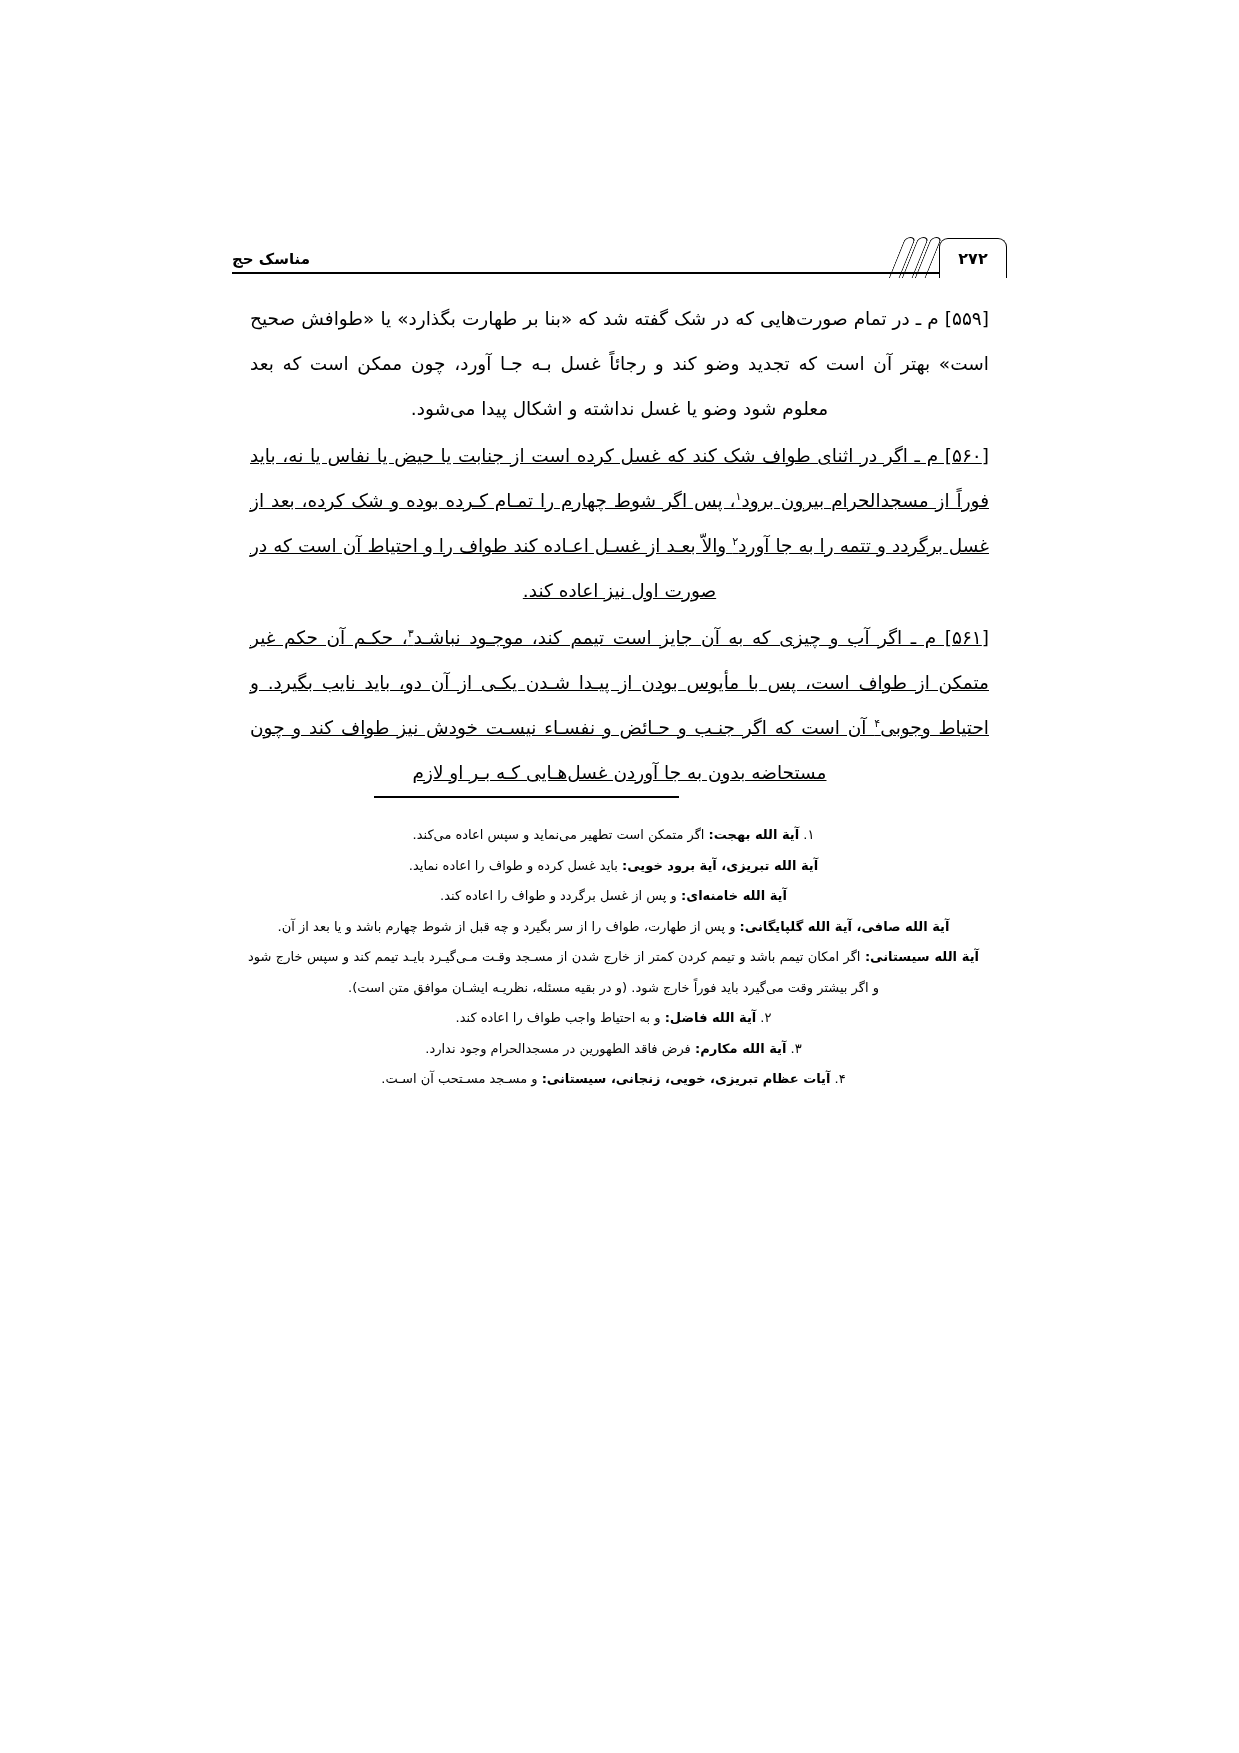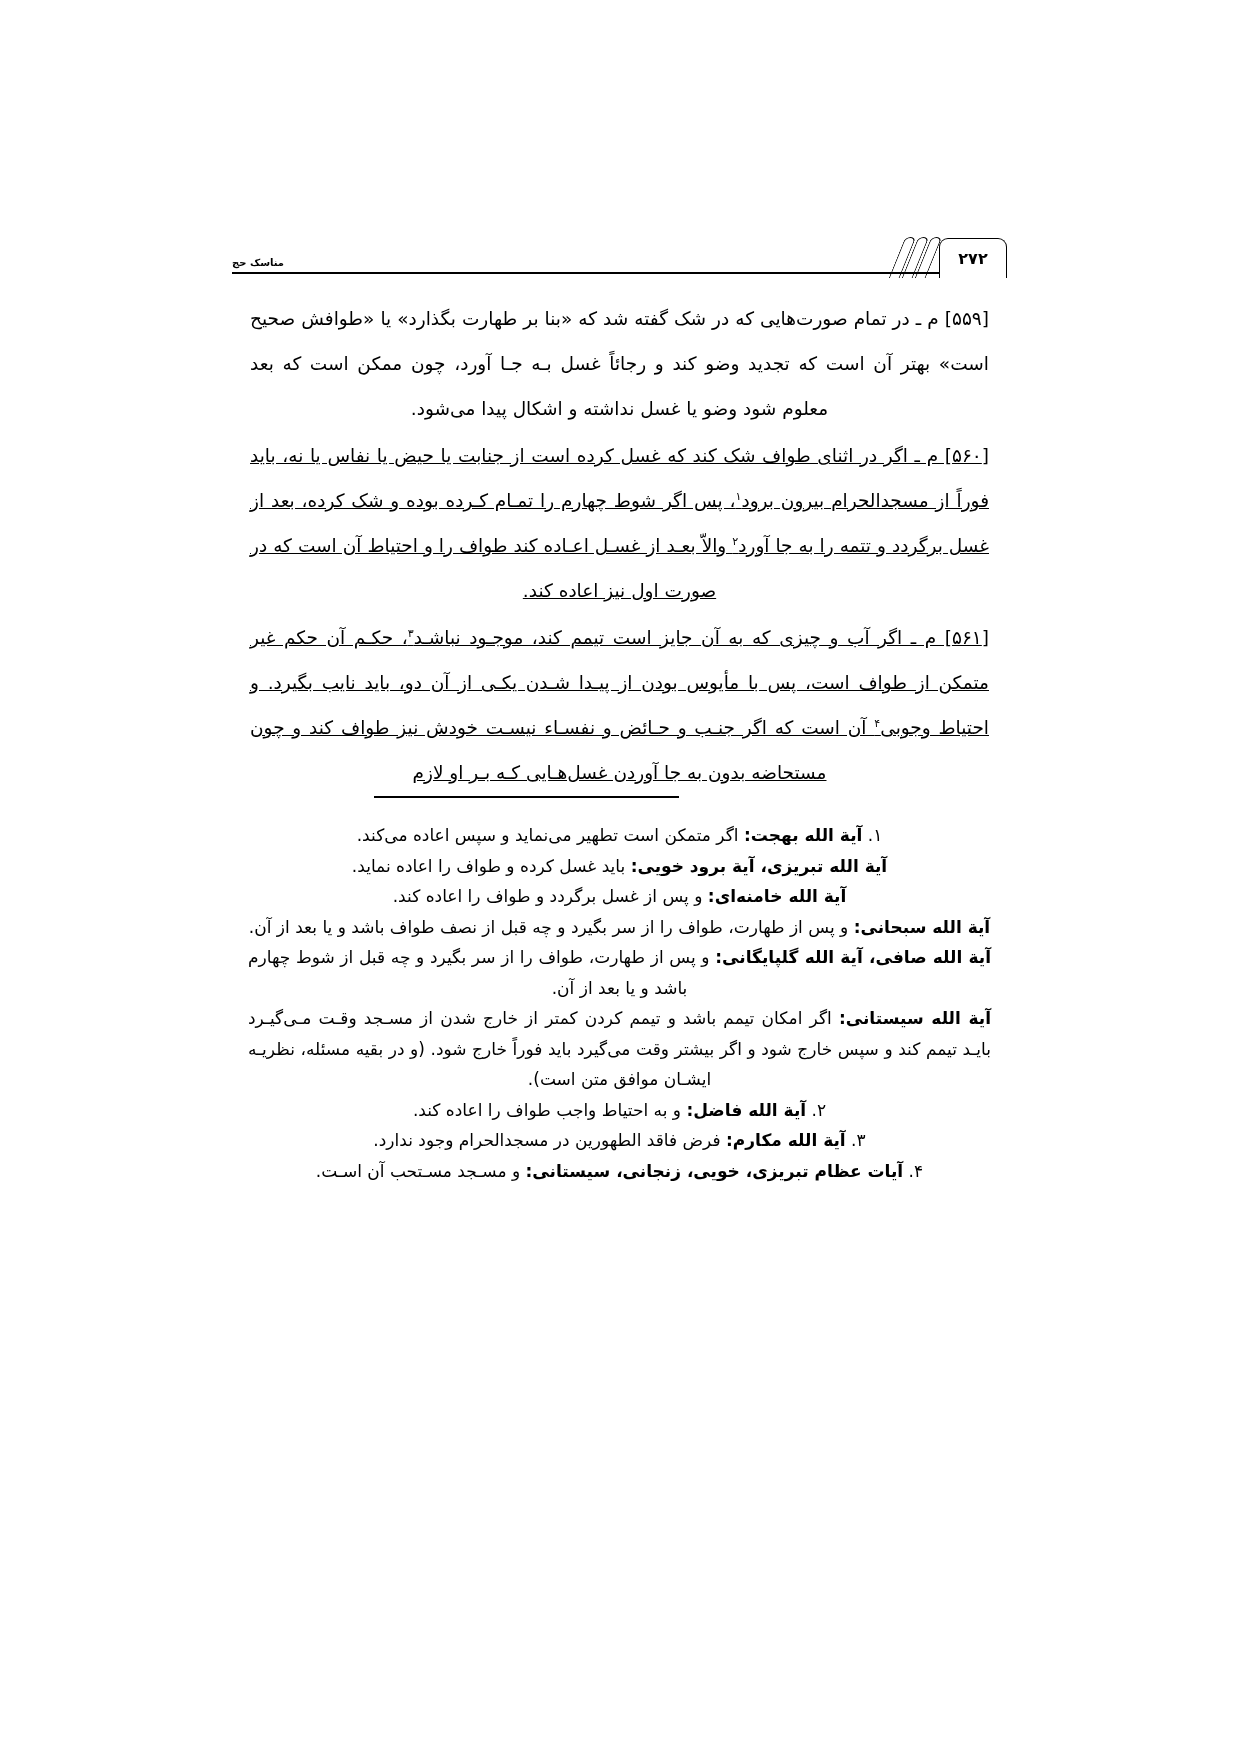--- a/index.html
+++ b/index.html
@@ -35,21 +35,21 @@
     bottom: 6px;
     right: 0;
     left: 0;
     height: 2px;
     background: #000;
   }
   .header-title {
     position: absolute;
     bottom: 12px;
     left: 0;
-    font-size: 10px;
+    font-size: 15px;
     font-weight: bold;
     letter-spacing: 0.3px;
     white-space: nowrap;
     direction: rtl;
   }
   .page-num-wrap {
     position: absolute;
     bottom: 2px;
     right: 0;
     display: flex;
@@ -127,24 +127,24 @@
     right: 560px;
     width: 305px;
     height: 0;
     border-top: 2.6px solid #000;
   }
 
   
   .footnotes {
     position: absolute;
     top: 820px;
-    right: 248px;
+    right: 260px;
     left: 248px;
     direction: rtl;
-    font-size: 17px;
+    font-size: 13px;
     line-height: 30.5px;
   }
   .fn-item {
     display: block;
     text-align: justify;
     text-align-last: center;
     margin: 0;
     padding: 0;
   }
   .fn-item.sub { margin-top: 0; }
@@ -197,23 +197,20 @@
 
     <div class="fn-item sub">
       <span class="fn-auth">آیة الله تبریزی، آیة برود خویی:</span><span> باید غسل کرده و طواف را اعاده نماید.</span>
     </div>
 
     <div class="fn-item sub">
       <span class="fn-auth">آیة الله خامنه‌ای:</span><span> و پس از غسل برگردد و طواف را اعاده کند.</span>
     </div>
 
 
-    <div class="fn-item sub">
-      <span class="fn-auth">آیة الله سبحانی:</span><span> و پس از طهارت، طواف را از سر بگیرد و چه قبل از نصف طواف باشد و یا بعد از آن.</span>
-    </div>
 
     <div class="fn-item sub">
       <span class="fn-auth">آیة الله صافی، آیة الله گلپایگانی:</span><span> و پس از طهارت، طواف را از سر بگیرد و چه قبل از شوط چهارم باشد و یا بعد از آن.</span>
     </div>
 
     <div class="fn-item sub">
       <span class="fn-auth">آیة الله سیستانی:</span><span> اگر امکان تیمم باشد و تیمم کردن کمتر از خارج شدن از مسـجد وقـت مـی‌گیـرد بایـد تیمم کند و سپس خارج شود و اگر بیشتر وقت می‌گیرد باید فوراً خارج شود. (و در بقیه مسئله، نظریـه ایشـان موافق متن است).</span>
     </div>
 
     <div class="fn-item">

